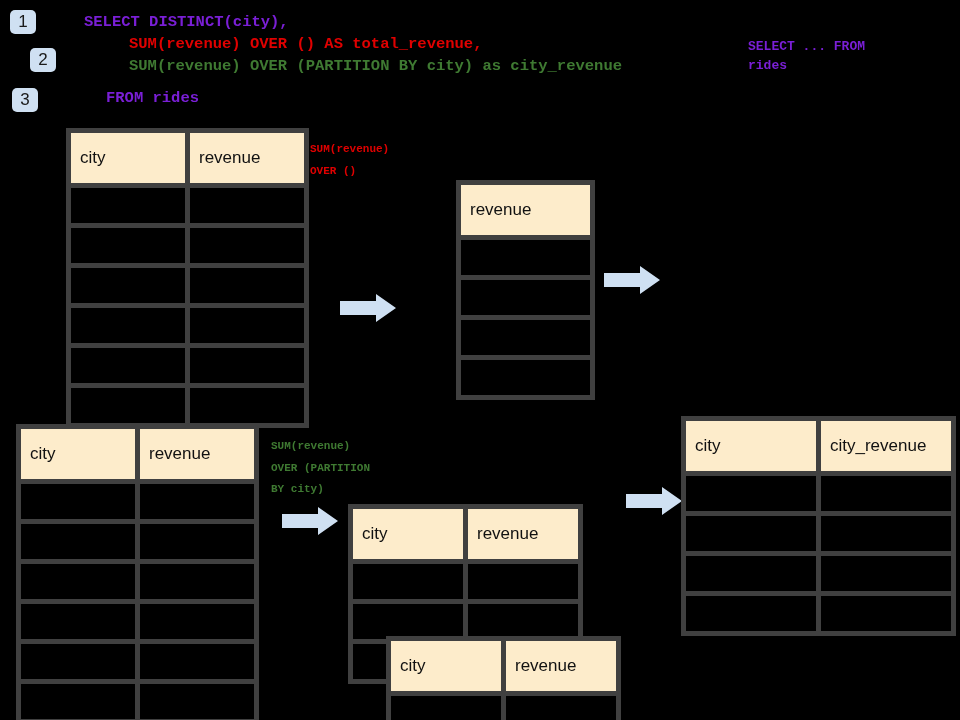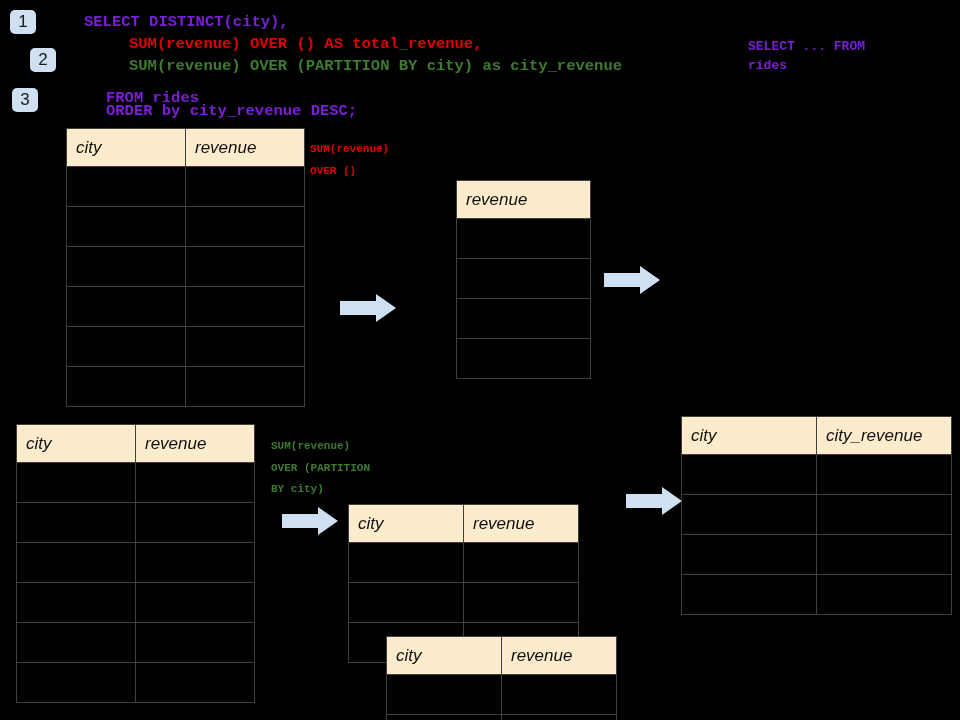--- a/index.html
+++ b/index.html
@@ -63,25 +63,24 @@
   }
 
   
   .tbl {
     position: absolute;
     border-collapse: collapse;
     table-layout: fixed;
     background: #000000;
   }
   .tbl th, .tbl td {
-    border: 1px solid #404040;
-    padding: 8px;
+    border: 5px solid #404040;
+    padding: 15px;
     height: 40px;
     box-sizing: border-box;
-    font-style: italic;
   }
   .tbl th {
     background: #fdeccb;
     color: #111111;
     font-family: "Liberation Sans", sans-serif;
     font-size: 17px;
     font-weight: normal;
     text-align: left;
     padding-left: 9px;
     height: 38px;
@@ -101,21 +100,20 @@
 <div id="stage">
 
   <div class="badge" style="left:10px;  top:10px;">1</div>
   <div class="badge" style="left:30px;  top:48px;">2</div>
   <div class="badge" style="left:12px;  top:88px;">3</div>
 
   <div class="code c-purple" style="left:84px; top:12px;">SELECT DISTINCT(city),</div>
   <div class="code c-red" style="left:129px; top:34px;">SUM(revenue) OVER () AS total_revenue,</div>
   <div class="code c-green" style="left:129px; top:56px;">SUM(revenue) OVER (PARTITION BY city) as city_revenue</div>
   <div class="code c-purple" style="left:106px; top:88px;">FROM rides</div>
-  <div class="code c-purple" style="left:106px; top:101px;">ORDER by city_revenue DESC;</div>
 
   <div class="note-small" style="left:748px; top:37px;">SELECT ... FROM
 rides</div>
 
   <table class="tbl" style="left:66px; top:128px; width:238px;">
     <colgroup>
         <col style="width:119px;">
         <col style="width:119px;">
       </colgroup>
     <thead>

